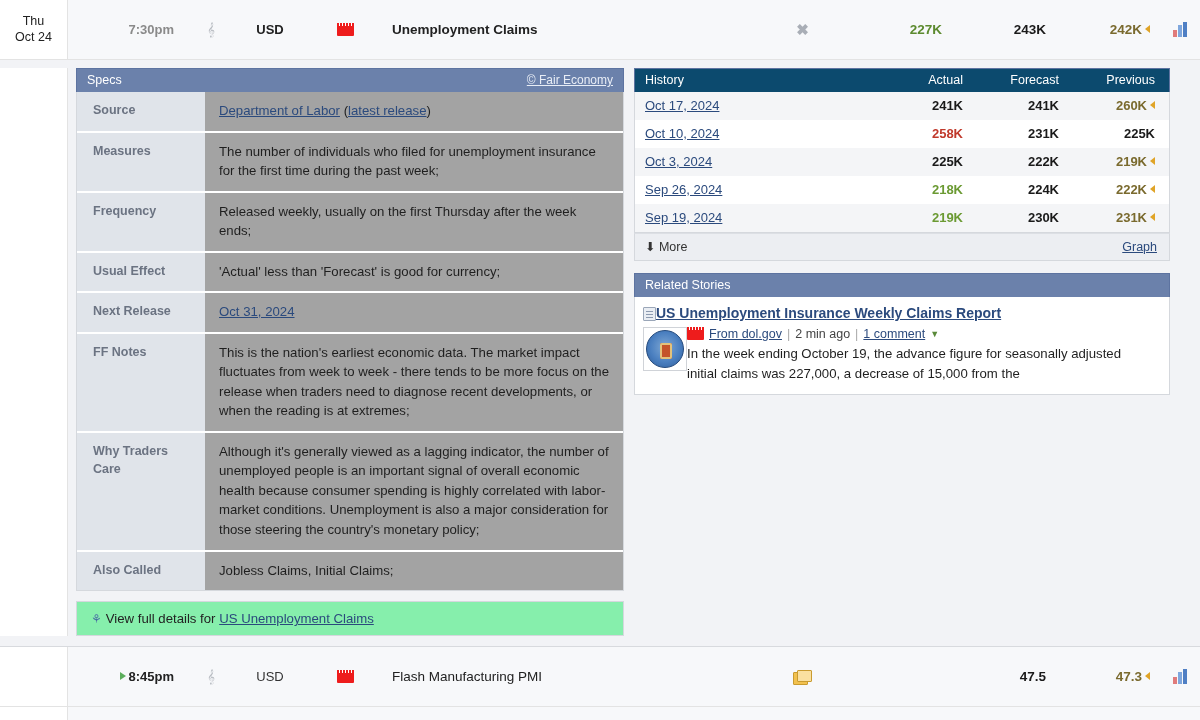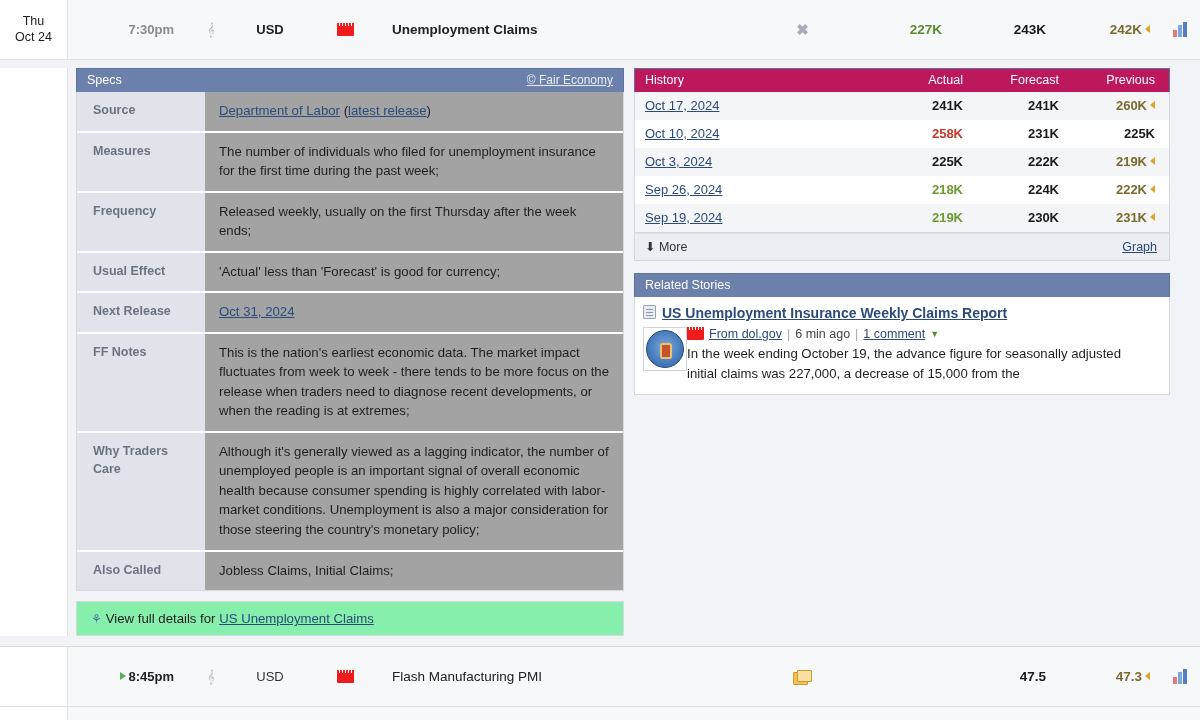--- a/index.html
+++ b/index.html
@@ -145,21 +145,21 @@
     background:#86efac;
     border:1px solid #d5d8dd;
     padding:9px 14px;
     font-size:13.2px; color:#222;
   }
   .viewfull a { color:#2b4a7d; text-decoration:underline; }
   .anchor-ico { color:#4a6fa5; font-size:12px; margin-right:4px; }
 
   
   .hist-head {
-    background:#be185d; color:#fff; font-size:12.5px;
+    background:#0c4a6e; color:#fff; font-size:12.5px;
     display:flex; align-items:center;
     border:1px solid #5d73a0; border-bottom:none;
   }
   .hist-head .h-date { flex:1 1 auto; padding:4px 10px 5px 10px; }
   .hist-head .h-num { width:96px; min-width:96px; text-align:right; padding:4px 14px 5px 0; }
 
   .hist-body { background:#fff; border:1px solid #d5d8dd; border-top:none; }
   .hist-row { display:flex; align-items:center; font-size:13px; }
   .hist-row:nth-child(odd) { background:#f4f5f7; }
   .hist-row:nth-child(even){ background:#ffffff; }
@@ -177,21 +177,21 @@
   }
   .hist-foot a { color:#2b4a7d; text-decoration:underline; }
 
   .stories-head {
     margin-top:12px;
     background:#6b81ab; color:#fff; font-size:12.5px;
     padding:4px 10px 5px 10px;
     border:1px solid #5d73a0; border-bottom:none;
   }
   .stories-body { background:#fff; border:1px solid #d5d8dd; border-top:none; padding:8px 10px 10px 8px; }
-  .story-title { display:flex; align-items:flex-start; gap:6px; margin-bottom:6px; }
+  .story-title { display:flex; align-items:flex-end; margin-bottom:6px; }
   .story-title a { color:#2b4a7d; text-decoration:underline; font-weight:bold; font-size:14px; }
   .doc-ico {
     width:13px;height:14px;display:inline-block;background:#e9edf3;
     border:1px solid #9aa6b8; position:relative; border-radius:1px;
   }
   .doc-ico:after{
     content:""; position:absolute; left:2px; top:3px; right:2px; height:1px;
     background:#8c9ab0; box-shadow:0 3px 0 #8c9ab0, 0 6px 0 #8c9ab0;
   }
   .story-main { display:flex; }
@@ -376,21 +376,21 @@
             <div class="avatar">
                 <span class="seal"></span>
               </div>
             <div>
               <div class="story-meta">
                 <span class="imp-flag">
                     <i></i>
                   </span>
                 <a href="#">From dol.gov</a>
                 <span class="sep">|</span>
-                <span>6 min ago</span>
+                <span>2 min ago</span>
                 <span class="sep">|</span>
                 <a href="#">1 comment</a>
                 <span class="caret-dn">▼</span>
               </div>
               <div class="story-text">In the week ending October 19, the advance figure for seasonally adjusted initial claims was 227,000, a decrease of 15,000 from the</div>
             </div>
           </div>
         </div>
       </div>
 

